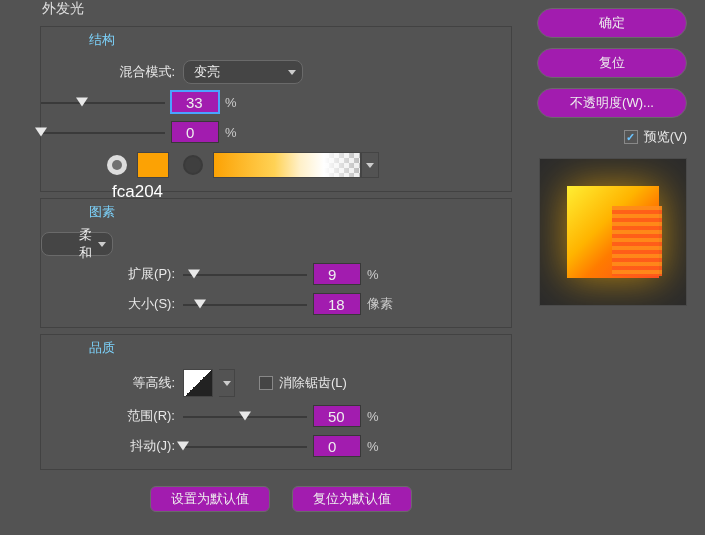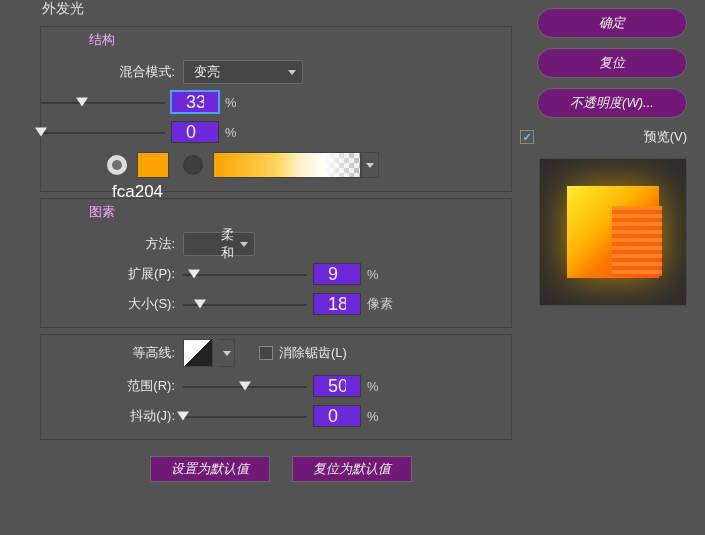--- a/index.html
+++ b/index.html
@@ -1,36 +1,36 @@
 <!DOCTYPE html>
 <html><head>
 <meta charset="utf-8">
 <style>
 * { box-sizing: border-box; margin: 0; padding: 0; font-family: "Microsoft YaHei", sans-serif; }
 body { background: #535353; color: #e8e8e8; font-size: 13px; width: 705px; height: 535px; overflow: hidden; position: relative; }
 
 .main-panel { position: absolute; left: 12px; top: 0; width: 520px; height: 535px; padding: 0; }
 .side-panel { position: absolute; right: 0; top: 0; width: 185px; height: 535px; padding: 8px 18px 0 0; }
 
-.group-title { font-size: 13px; color: #f0abfc; padding: 4px 0 8px 48px; }
+.group-title { font-size: 13px; color: #7dd3fc; padding: 4px 0 8px 48px; }
 .section-title-top { padding-left: 30px; padding-top: 0; color: #e0e0e0; font-size: 14px;}
 
 .row { display: flex; align-items: center; height: 30px; margin-bottom: 0px; }
 .row-label { text-align: right; width: 142px; padding-right: 8px; color: #e8e8e8; flex-shrink: 0; }
 .row-controls { display: flex; align-items: center; gap: 6px; flex: 1; }
 
-.select { background: #454545; color: #eee; border: 1px solid #6a6a6a; height: 24px; width: 120px; display: flex; align-items: center; justify-content: space-between; padding: 0 6px 0 10px; cursor: pointer; border-radius: 2px;}
+.select { background: #454545; color: #eee; border: 1px solid #6a6a6a; height: 24px; width: 120px; display: flex; align-items: center; justify-content: space-between; padding: 0 6px 0 10px; cursor: pointer; border-radius: 8px;}
 .select.sm { width: 72px; padding-left: 37px; }
 .select .arrow { width: 0; height: 0; border-left: 4px solid transparent; border-right: 4px solid transparent; border-top: 5px solid #ccc; }
 
 .slider-track { position: relative; width: 124px; height: 20px; display: flex; align-items: center; cursor: pointer; }
 .slider-line { position: absolute; top: 50%; left: 0; right: 0; height: 2px; background: #3a3a3a; }
 .slider-thumb { position: absolute; top: 50%; transform: translate(-50%, -50%); width: 0; height: 0; border-left: 6px solid transparent; border-right: 6px solid transparent; border-top: 9px solid #e8e8e8; }
 
-.num-input { width: 48px; height: 22px; background: #6d28d9; color: #eee; border: 1px solid #383838; text-align: left; padding: 0 14px; font-size: 18px; }
+.num-input { width: 48px; height: 22px; background: #a21caf; color: #eee; border: 1px solid #383838; text-align: left; padding: 0 14px; font-size: 15px; }
 .num-input.focused { border: 1px solid #4aa3ff; box-shadow: 0 0 0 1px #4aa3ff;}
 .unit { color: #ccc; width: 30px; }
 
 .radio { width: 20px; height: 20px; border-radius: 50%; border: 2px solid #3a3a3a; background: #3f3f3f; cursor: pointer; display: flex; align-items: center; justify-content: center; }
 .radio::after { content: ""; width: 10px; height: 10px; border-radius: 50%; background: #000; opacity: 0;}
 .radio.checked { background: #ddd; border-color: #ddd;}
 .radio.checked::after { opacity: 0.8; background: #555;}
 
 .swatch { width: 32px; height: 26px; border: 1.5px solid #444; cursor: pointer; }
 .swatch.solid { background: #fca204; }
@@ -55,26 +55,26 @@
 .hex-overlay { position: absolute; left: 100px; top: 182px; color: #fff; font-size: 17px; font-family: sans-serif; font-weight: 400; pointer-events: none;}
 
 .contour-swatch { width: 30px; height: 28px; background: linear-gradient(135deg, #fff 0 50%, #222 50% 100%); border: 1px solid #444; cursor: pointer;}
 .contour-dd { width: 16px; height: 28px; border: 1px solid #444; border-left: none; display:flex; align-items:center; justify-content:center; cursor:pointer;}
 .contour-dd .arrow { width: 0; height: 0; border-left: 4px solid transparent; border-right: 4px solid transparent; border-top: 5px solid #ccc; }
 
 .checkbox { width: 14px; height: 14px; border: 1px solid #888; background: #454545; cursor: pointer; display:inline-flex; align-items:center; justify-content:center;}
 .checkbox.checked { background: #555; }
 .checkbox.checked::after { content: "✓"; font-size: 11px; color: #6cc4ff; font-weight: bold;}
 
-.btn { display: flex; align-items: center; justify-content: center; height: 28px; border: 1px solid #6a6a6a; background: #701a75; color: #eee; cursor: pointer; border-radius: 14px; font-size: 13px; font-style: italic; }
+.btn { display: flex; align-items: center; justify-content: center; height: 28px; border: 1px solid #6a6a6a; background: #a21caf; color: #eee; cursor: pointer; border-radius: 14px; font-size: 13px; }
 .btn-group-bottom { display: flex; gap: 22px; padding: 10px 0 0 138px; }
-.btn-group-bottom .btn { width: 120px; border-radius: 0; height: 26px;}
+.btn-group-bottom .btn { width: 120px; border-radius: 6px; height: 26px;}
 
 .side-btn { width: 150px; height: 30px; margin: 0 0 10px auto; border-radius: 16px;}
-.preview-check-row { display: flex; align-items: center; justify-content: space-between; gap: 6px; margin: 4px 0 12px; }
+.preview-check-row { display: flex; align-items: center; justify-content: flex-end; gap: 6px; margin: 4px 0 12px; }
 
 .preview-box { width: 148px; height: 148px; border: 1px solid #4a4a4a; background: #2b2b2b; margin-left: auto; position: relative; overflow: hidden; display:flex; align-items:center; justify-content:center;}
 .preview-obj { width: 92px; height: 92px; position: relative; filter: drop-shadow(0 0 20px #ffb300aa); }
 .preview-obj-face { position: absolute; inset:0; background: linear-gradient(135deg, #ffee33 0%, #ffb400 40%, #ff7b00 60%, #ff4d1f 100%); }
 .preview-obj-right { position: absolute; top: 20px; right: -3px; width: 50px; height: 70px; background: repeating-linear-gradient(to bottom, #ff8a1a 0 4px, #ff5c1a 4px 8px); opacity: 0.92;}
 
 fieldset { border: 1px solid #424242; margin: 0 20px 6px 28px; padding-bottom: 8px; }
 
 </style>
 </head>
@@ -134,21 +134,20 @@
         </div>
     </div>
   </fieldset>
 
   <div class="hex-overlay">fca204</div>
 
   <fieldset>
     <div class="group-title">图素</div>
 
     <div class="row">
-      <div class="row-label">方法:</div>
       <div class="row-controls">
         <div class="select sm">
           <span>柔和</span>
           <span class="arrow"></span>
         </div>
       </div>
     </div>
 
     <div class="row">
       <div class="row-label">扩展(P):</div>
@@ -169,20 +168,21 @@
           <div class="slider-line"></div>
           <div class="slider-thumb" style="left:14%"></div>
         </div>
         <input class="num-input" value="18" style="">
         <span class="unit">像素</span>
       </div>
     </div>
   </fieldset>
 
   <fieldset>
+    <div class="group-title">品质</div>
 
     <div class="row" style="height:36px">
       <div class="row-label">等高线:</div>
       <div class="row-controls">
         <div class="contour-swatch"></div>
         <div class="contour-dd">
             <span class="arrow"></span>
           </div>
         <div style="width:12px"></div>
         <span class="checkbox"></span>

